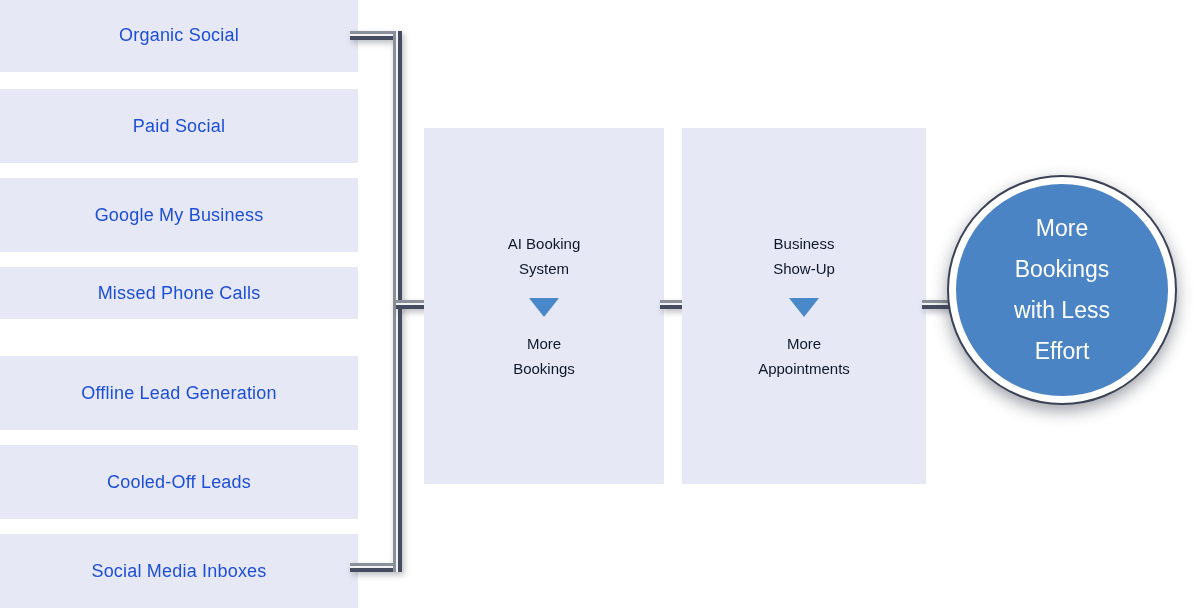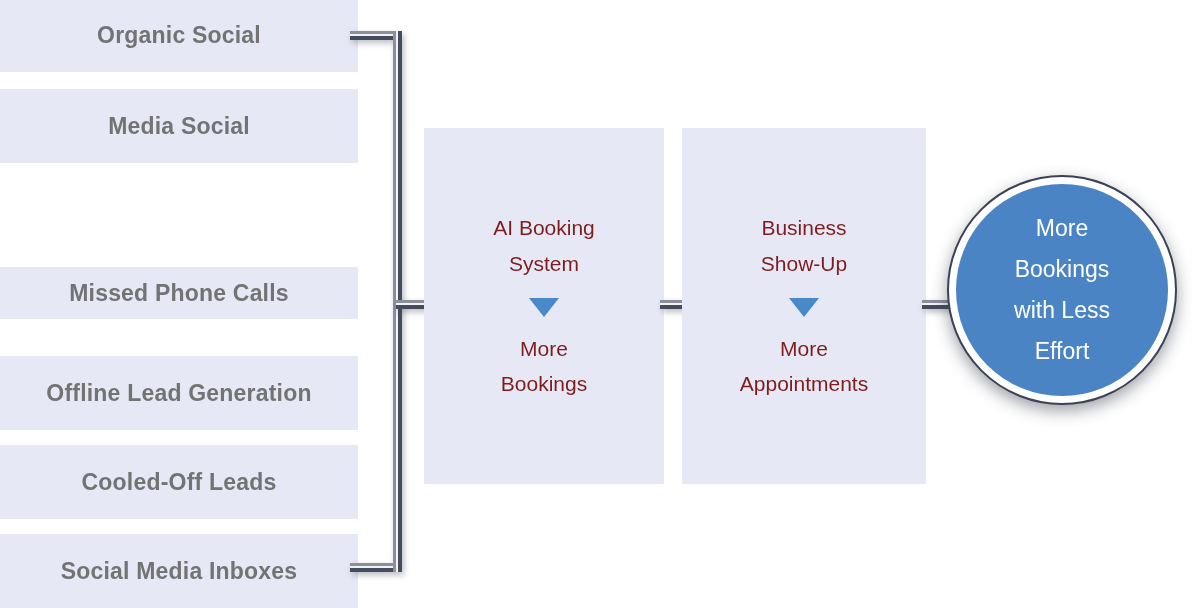--- a/index.html
+++ b/index.html
@@ -14,39 +14,39 @@
 
   
   .src-col{position:absolute;left:0;top:0;width:358px;height:608px;}
   .src-row{
     position:absolute;left:0;width:358px;
     background:#e6e9f5;
     display:flex;align-items:center;justify-content:center;
     box-sizing:border-box;
   }
   .src-row .lbl{
-    color:#737373;
-    font-size:23px;
-    font-weight:700;
+    color:#1d4ed8;
+    font-size:18px;
+    font-weight:400;
     letter-spacing:.2px;
     white-space:nowrap;
   }
 
   
   .proc-box{
     position:absolute;
     background:#e6e9f5;
     box-sizing:border-box;
     display:flex;flex-direction:column;
     align-items:center;justify-content:center;
     padding:0 14px;
   }
   .proc-top,.proc-bottom{
-    color:#7f1d1d;
-    font-size:21px;
+    color:#0f172a;
+    font-size:15px;
     line-height:1.7;
     text-align:center;
     font-weight:400;
     white-space:pre-line;
   }
   .proc-arrow{
     width:0;height:0;
     border-left:15px solid transparent;
     border-right:15px solid transparent;
     border-top:19px solid #4a89c9;
@@ -105,23 +105,26 @@
 
 <div id="stage">
 
   <div class="src-col">
 
     <div class="src-row" id="src0" style="top: -2px; height: 74px;">
       <span class="lbl">Organic Social</span>
     </div>
 
     <div class="src-row" id="src1" style="top: 89px; height: 74px;">
-      <span class="lbl">Media Social</span>
+      <span class="lbl">Paid Social</span>
     </div>
 
+    <div class="src-row" id="src2" style="top: 178px; height: 74px;">
+      <span class="lbl">Google My Business</span>
+    </div>
 
     <div class="src-row" id="src3" style="top: 267px; height: 52px;">
       <span class="lbl">Missed Phone Calls</span>
     </div>
 
     <div class="src-row" id="src4" style="top: 356px; height: 74px;">
       <span class="lbl">Offline Lead Generation</span>
     </div>
 
     <div class="src-row" id="src5" style="top: 445px; height: 74px;">

